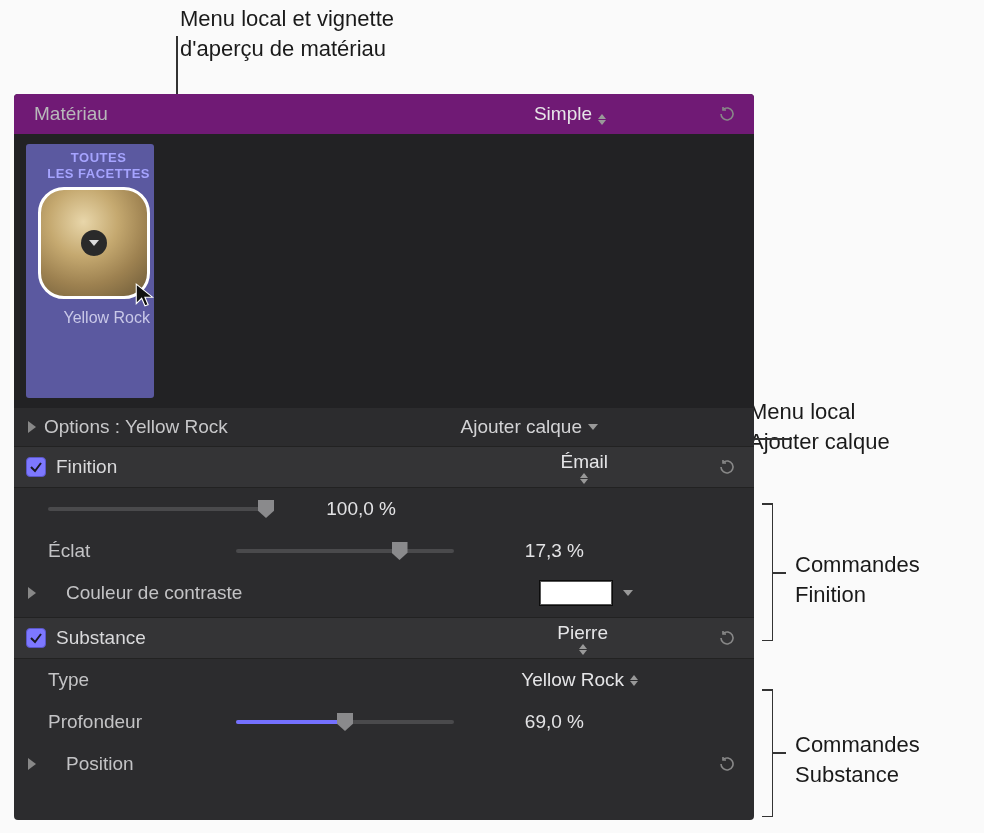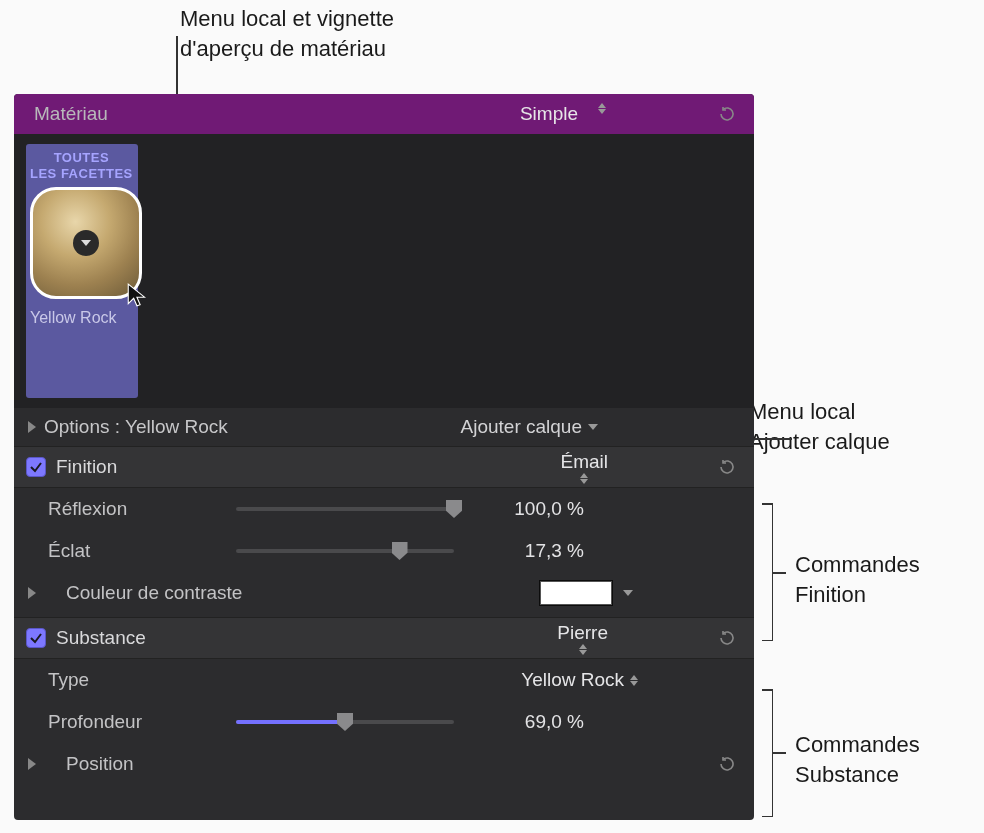--- a/index.html
+++ b/index.html
@@ -64,22 +64,22 @@
     padding: 0 16px 0 20px;
     background: #701a75;
   }
   .panel-title {
     color: #b8b8ba;
     flex: 0 0 auto;
   }
   .header-spacer { flex: 1; }
   .header-select {
     display: flex;
-    align-items: flex-start;
-    gap: 20px;
+    align-items: flex-end;
+    gap: 6px;
     color: #e6e6e7;
     margin-right: 110px;
   }
   .updown-icon {
     display: inline-flex;
     flex-direction: column;
     gap: 1px;
   }
   .updown-icon span {
     width: 0; height: 0;
@@ -94,28 +94,28 @@
   }
   .reset-icon svg { stroke: #888; fill: none; }
 
   
   .preview-area {
     height: 274px;
     background: #222224;
     padding: 10px 12px;
   }
   .thumb-card {
-    width: 112px;
+    width: 128px;
     height: 254px;
     background: #5b59a0;
     border-radius: 3px;
     padding: 6px 4px;
     display: flex;
     flex-direction: column;
-    align-items: flex-start;
+    align-items: flex-end;
   }
   .thumb-title {
     color: #a6a4ff;
     font-size: 13px;
     text-align: center;
     line-height: 1.25;
     letter-spacing: 0.5px;
     font-weight: 600;
     margin-bottom: 4px;
   }
@@ -377,21 +377,20 @@
     </div>
     <span class="reset-icon section-reset">
       <svg width="18" height="18" viewBox="0 0 18 18">
           <path d="M3 9 a6 6 0 1 0 2-4.5" stroke-width="1.6"></path>
           <path d="M5 2 L5 5 L8 5" stroke-width="1.6"></path>
         </svg>
     </span>
   </div>
 
   <div class="param-row">
-    <span class="param-label">Réflexion</span>
     <div class="slider-track">
       <div class="slider-knob" style="left:100%;"></div>
     </div>
     <span class="param-value">100,0 %</span>
   </div>
 
   <div class="param-row">
     <span class="param-label">Éclat</span>
     <div class="slider-track">
       <div class="slider-knob" style="left:75%;"></div>

